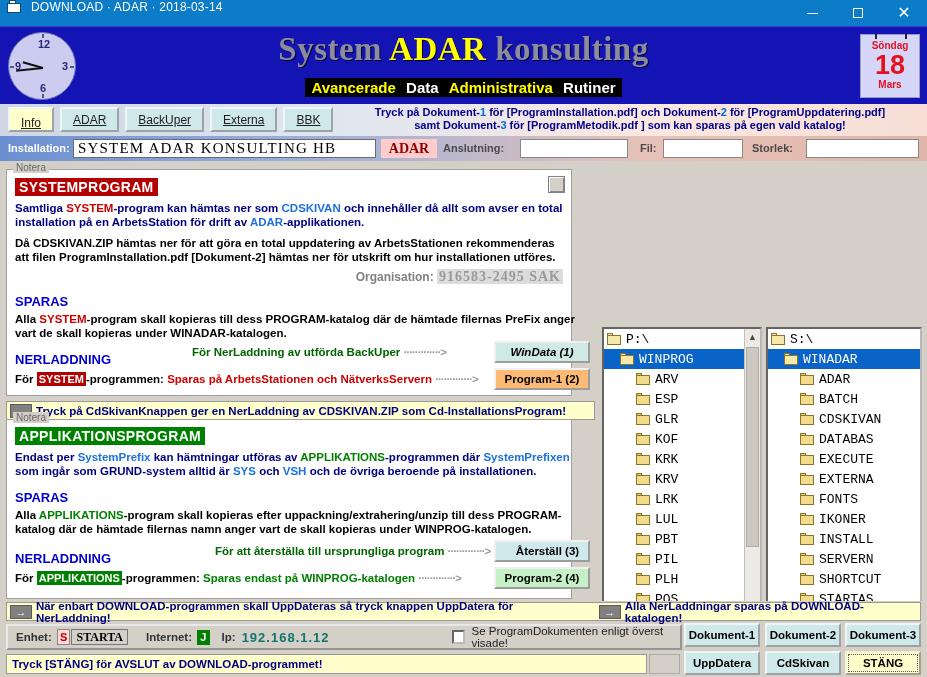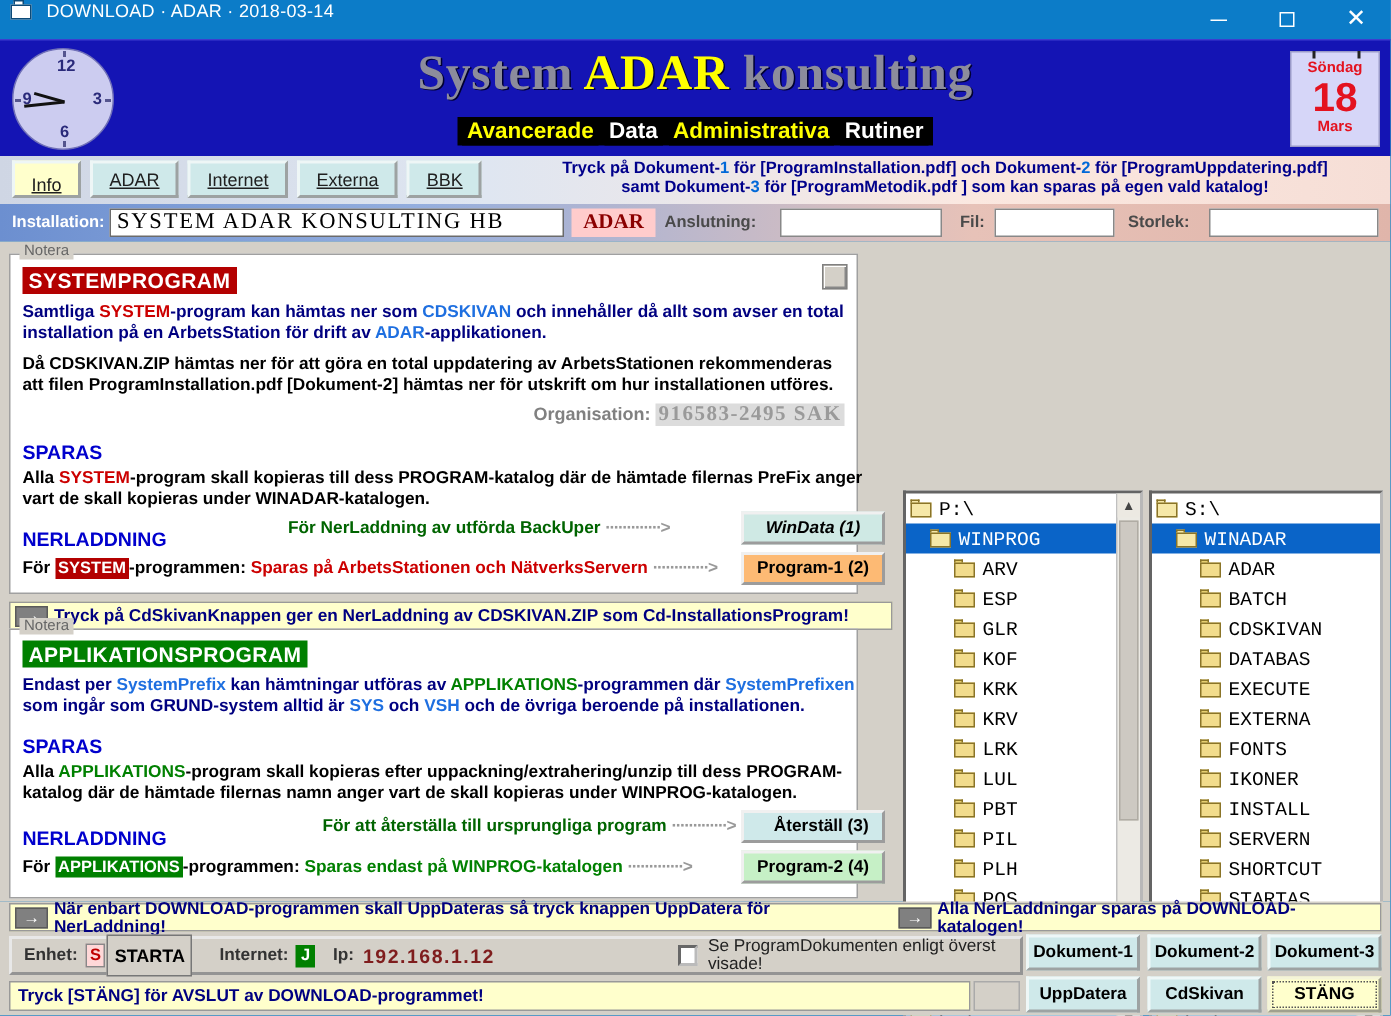--- a/index.html
+++ b/index.html
@@ -303,30 +303,30 @@
     display: flex; align-items: center;
   }
   .f-lbl { font-size: 11.5px; font-weight: bold; color: #333; }
   .s-chip {
     display: inline-flex; align-items: center; justify-content: center;
     width: 15px; height: 16px; background: #ffd8d8; color: #c00000;
     font-size: 11px; font-weight: bold; border: 1px solid #888;
   }
   .starta-chip {
     display: inline-flex; align-items: center; justify-content: center;
-    height: 28px; padding: 0 4px; background: #d4d0c8; color: #000;
-    font-family: Liberation Sans, sans-serif; font-size: 12px; font-weight: bold;
+    height: 16px; padding: 0 4px; background: #d4d0c8; color: #000;
+    font-family: Liberation Serif, serif; font-size: 12px; font-weight: bold;
     border: 1px solid #777;
   }
   .j-chip {
     display: inline-flex; align-items: center; justify-content: center;
     width: 14px; height: 15px; background: #008000; color: #ffffff;
     font-size: 11px; font-weight: bold;
   }
-  .ipval { color: #7f1d1d; font-size: 13px; font-weight: bold; letter-spacing: 1px; }
+  .ipval { color: #0f766e; font-size: 13px; font-weight: bold; letter-spacing: 1px; }
   .chkbox {
     width: 14px; height: 14px; background: #fff; border: 2px inset #bbb;
   }
   .chk-lbl { font-size: 11.5px; color: #222; }
 
   .fmsg {
     position: absolute; left: 6px; top: 53px; width: 641px; height: 20px;
     background: #ffffcc; border: 1px solid #999;
     display: flex; align-items: center; padding-left: 5px;
   }
@@ -410,21 +410,21 @@
 
   <div class="toolstrip">
     <div class="tabs">
       <div class="tab active">
           <u>Info</u>
         </div>
       <div class="tab">
           <u>ADAR</u>
         </div>
       <div class="tab">
-          <u>Internet</u>
+          <u>BackUper</u>
         </div>
       <div class="tab">
           <u>Externa</u>
         </div>
       <div class="tab">
           <u>BBK</u>
         </div>
     </div>
     <div class="hint2">
       <div><span>Tryck på Dokument-</span><span class="lt">1</span><span> för [ProgramInstallation.pdf] och Dokument-</span><span class="lt">2</span><span> för [ProgramUppdatering.pdf]</span></div>

